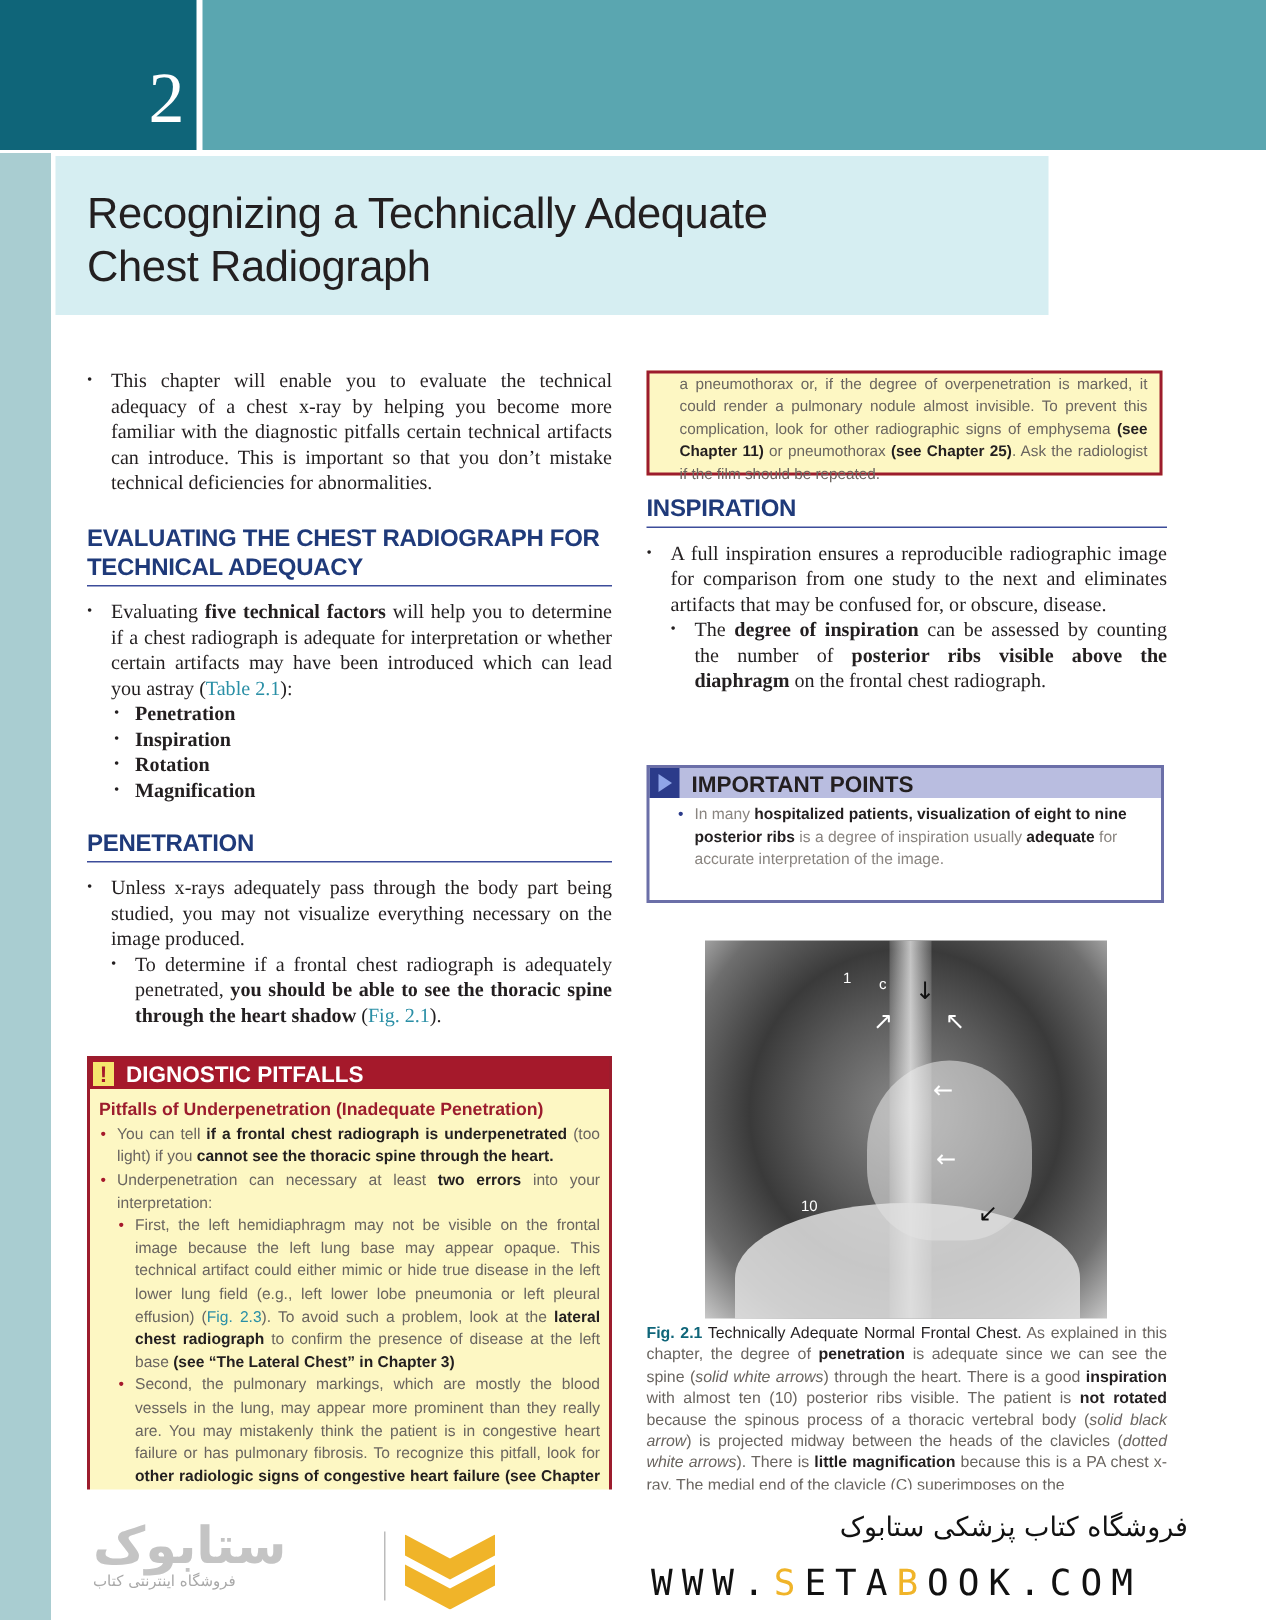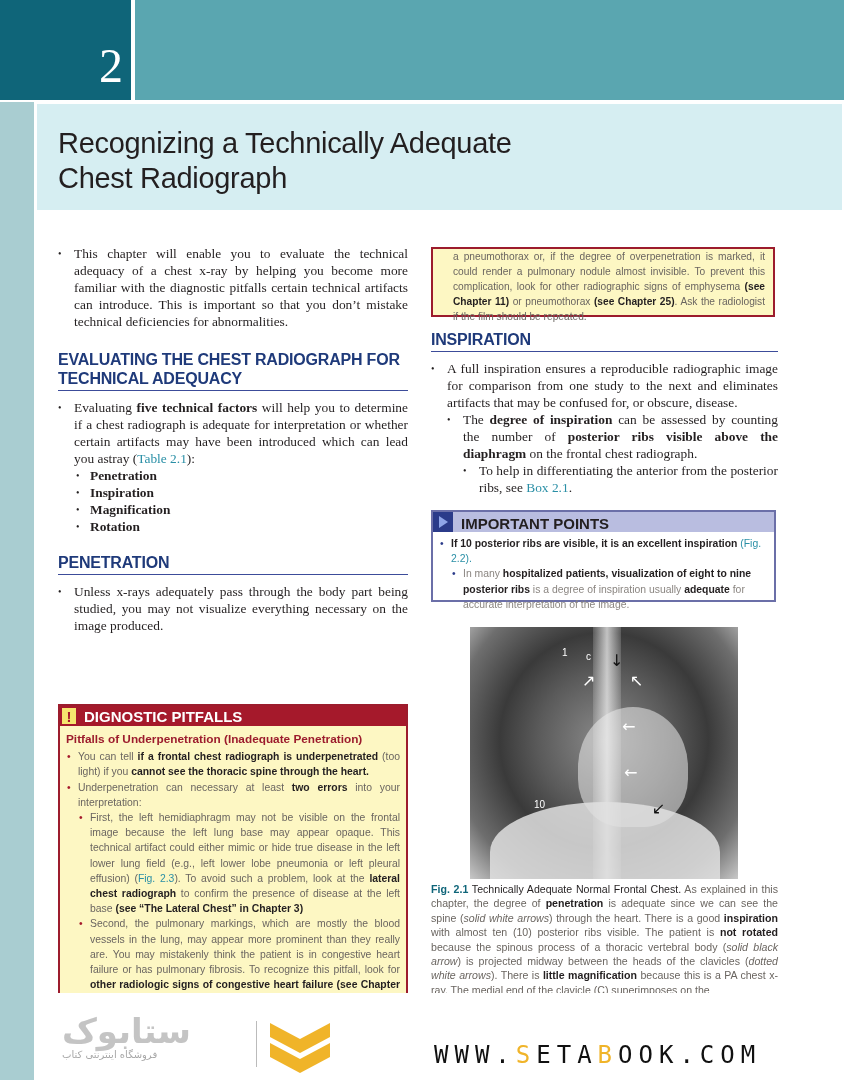--- a/index.html
+++ b/index.html
@@ -1,21 +1,21 @@
 <!DOCTYPE html>
 <html><head>
 <meta charset="utf-8">
 <style>
   html, body { margin:0; padding:0; }
   body { width:844px; height:1080px; position:relative; overflow:hidden; background:#ffffff; font-family:"Liberation Serif", serif; color:#231f20; }
   .left-strip { position:absolute; left:0; top:102px; width:34px; height:978px; background:#a9cdd1; }
   .chap-num-box { position:absolute; left:0; top:0; width:131px; height:100px; background:#0f6579; }
   .chap-num { position:absolute; right:8px; bottom:10px; color:#ffffff; font-family:"Liberation Serif", serif; font-size:48px; line-height:1; }
   .chap-band { position:absolute; left:135px; top:0; width:709px; height:100px; background:#5aa6b0; }
-  .title-band { position:absolute; left:37px; top:104px; width:805px; height:106px; background:#d6eef2; }
+  .title-band { position:absolute; left:37px; top:104px; width:662px; height:106px; background:#d6eef2; }
   .title { position:absolute; left:21px; top:22px; font-family:"Liberation Sans", sans-serif; font-size:29px; line-height:35px; color:#231f20; font-weight:normal; letter-spacing:-0.3px; }
 
   .col { position:absolute; font-size:13.4px; line-height:17px; }
   .colL { left:58px; top:245px; width:350px; }
   .colR { left:431px; top:245px; width:347px; }
 
   .bul { position:relative; padding-left:16px; text-align:justify; }
   .bul::before { content:"•"; position:absolute; left:0; top:0; font-size:10px; }
   .sub { margin-left:16px; }
   .sub2 { margin-left:32px; }
@@ -86,25 +86,26 @@
   </div>
 </div>
 
 <div class="col colL">
   <div class="bul">This chapter will enable you to evaluate the technical adequacy of a chest x-ray by helping you become more familiar with the diagnostic pitfalls certain technical artifacts can introduce. This is important so that you don’t mistake technical deficiencies for abnormalities.</div>
 
   <div class="h2" style="margin-top:20px">EVALUATING THE CHEST RADIOGRAPH FOR TECHNICAL ADEQUACY</div>
   <div class="bul"><span>Evaluating </span><b>five technical factors</b><span> will help you to determine if a chest radiograph is adequate for interpretation or whether certain artifacts may have been introduced which can lead you astray (</span><span class="link">Table 2.1</span><span>):</span></div>
   <div class="list-item">Penetration</div>
   <div class="list-item">Inspiration</div>
+  <div class="list-item">Rotation</div>
   <div class="list-item">Magnification</div>
-  <div class="list-item">Rotation</div>
 
   <div class="h2" style="margin-top:18px">PENETRATION</div>
   <div class="bul">Unless x-rays adequately pass through the body part being studied, you may not visualize everything necessary on the image produced.</div>
+  <div class="bul sub"><span>To determine if a frontal chest radiograph is adequately penetrated, </span><b>you should be able to see the thoracic spine through the heart shadow</b><span> (</span><span class="link">Fig. 2.1</span><span>).</span></div>
 </div>
 
 <div class="pitfalls">
   <div class="pit-head">
     <span class="pit-bang">!</span>
     <span>DIGNOSTIC PITFALLS</span>
   </div>
   <div class="pit-body">
     <div class="pit-sub">Pitfalls of Underpenetration (Inadequate Penetration)</div>
     <div class="pb"><span>You can tell </span><b>if a frontal chest radiograph is underpenetrated</b><span> (too light) if you </span><b>cannot see the thoracic spine through the heart.</b></div>
@@ -117,30 +118,28 @@
 </div>
 
 <div class="pit-cont">
   <span>a pneumothorax or, if the degree of overpenetration is marked, it could render a pulmonary nodule almost invisible. To prevent this complication, look for other radiographic signs of emphysema </span><b>(see </b><b class="link">Chapter 11</b><b>)</b><span> or pneumothorax </span><b>(see </b><b class="link">Chapter 25</b><b>)</b><span>. Ask the radiologist if the film should be repeated.</span>
 </div>
 
 <div class="col colR" style="top:328px">
   <div class="h2" style="margin-top:2px">INSPIRATION</div>
   <div class="bul">A full inspiration ensures a reproducible radiographic image for comparison from one study to the next and eliminates artifacts that may be confused for, or obscure, disease.</div>
   <div class="bul sub"><span>The </span><b>degree of inspiration</b><span> can be assessed by counting the number of </span><b>posterior ribs visible above the diaphragm</b><span> on the frontal chest radiograph.</span></div>
-  <div class="bul sub2"><span>To help in differentiating the anterior from the posterior ribs, see </span><span class="link">Box 2.1</span><span>.</span></div>
 </div>
 
 <div class="imp">
   <div class="imp-head">
     <span class="imp-ic"></span>
     <span>IMPORTANT POINTS</span>
   </div>
   <div class="imp-body">
-    <div class="ib"><b>If 10 posterior ribs are visible, it is an excellent inspiration</b><span class="link"> (Fig. 2.2).</span></div>
     <div class="ib" style="margin-left:12px"><span>In many </span><b>hospitalized patients, visualization of eight to nine posterior ribs</b><span> is a degree of inspiration usually </span><b>adequate</b><span> for accurate interpretation of the image.</span></div>
   </div>
 </div>
 
 <div class="xray">
   <div class="spine"></div>
   <div class="heart"></div>
   <div class="diaph"></div>
   <span class="lbl" style="left:92px;top:20px">1</span>
   <span class="lbl" style="left:116px;top:24px">c</span>
@@ -160,14 +159,15 @@
 <div class="footer">
   <div class="logo-box">
     <div class="logo-word">ستابوک</div>
     <div class="logo-sub">فروشگاه اینترنتی کتاب</div>
   </div>
   <div class="logo-div"></div>
   <svg class="chev" viewBox="0 0 60 50">
     <polygon points="0,0 30,16 60,0 60,14 30,30 0,14" fill="#f0b429"></polygon>
     <polygon points="0,20 30,36 60,20 60,34 30,50 0,34" fill="#f0b429"></polygon>
   </svg>
+  <div class="shop-fa">فروشگاه کتاب پزشکی ستابوک</div>
   <div class="shop-url"><span>WWW.</span><span class="y">S</span><span>ETA</span><span class="y">B</span><span>OOK.COM</span></div>
 </div>
 
 </body></html>

